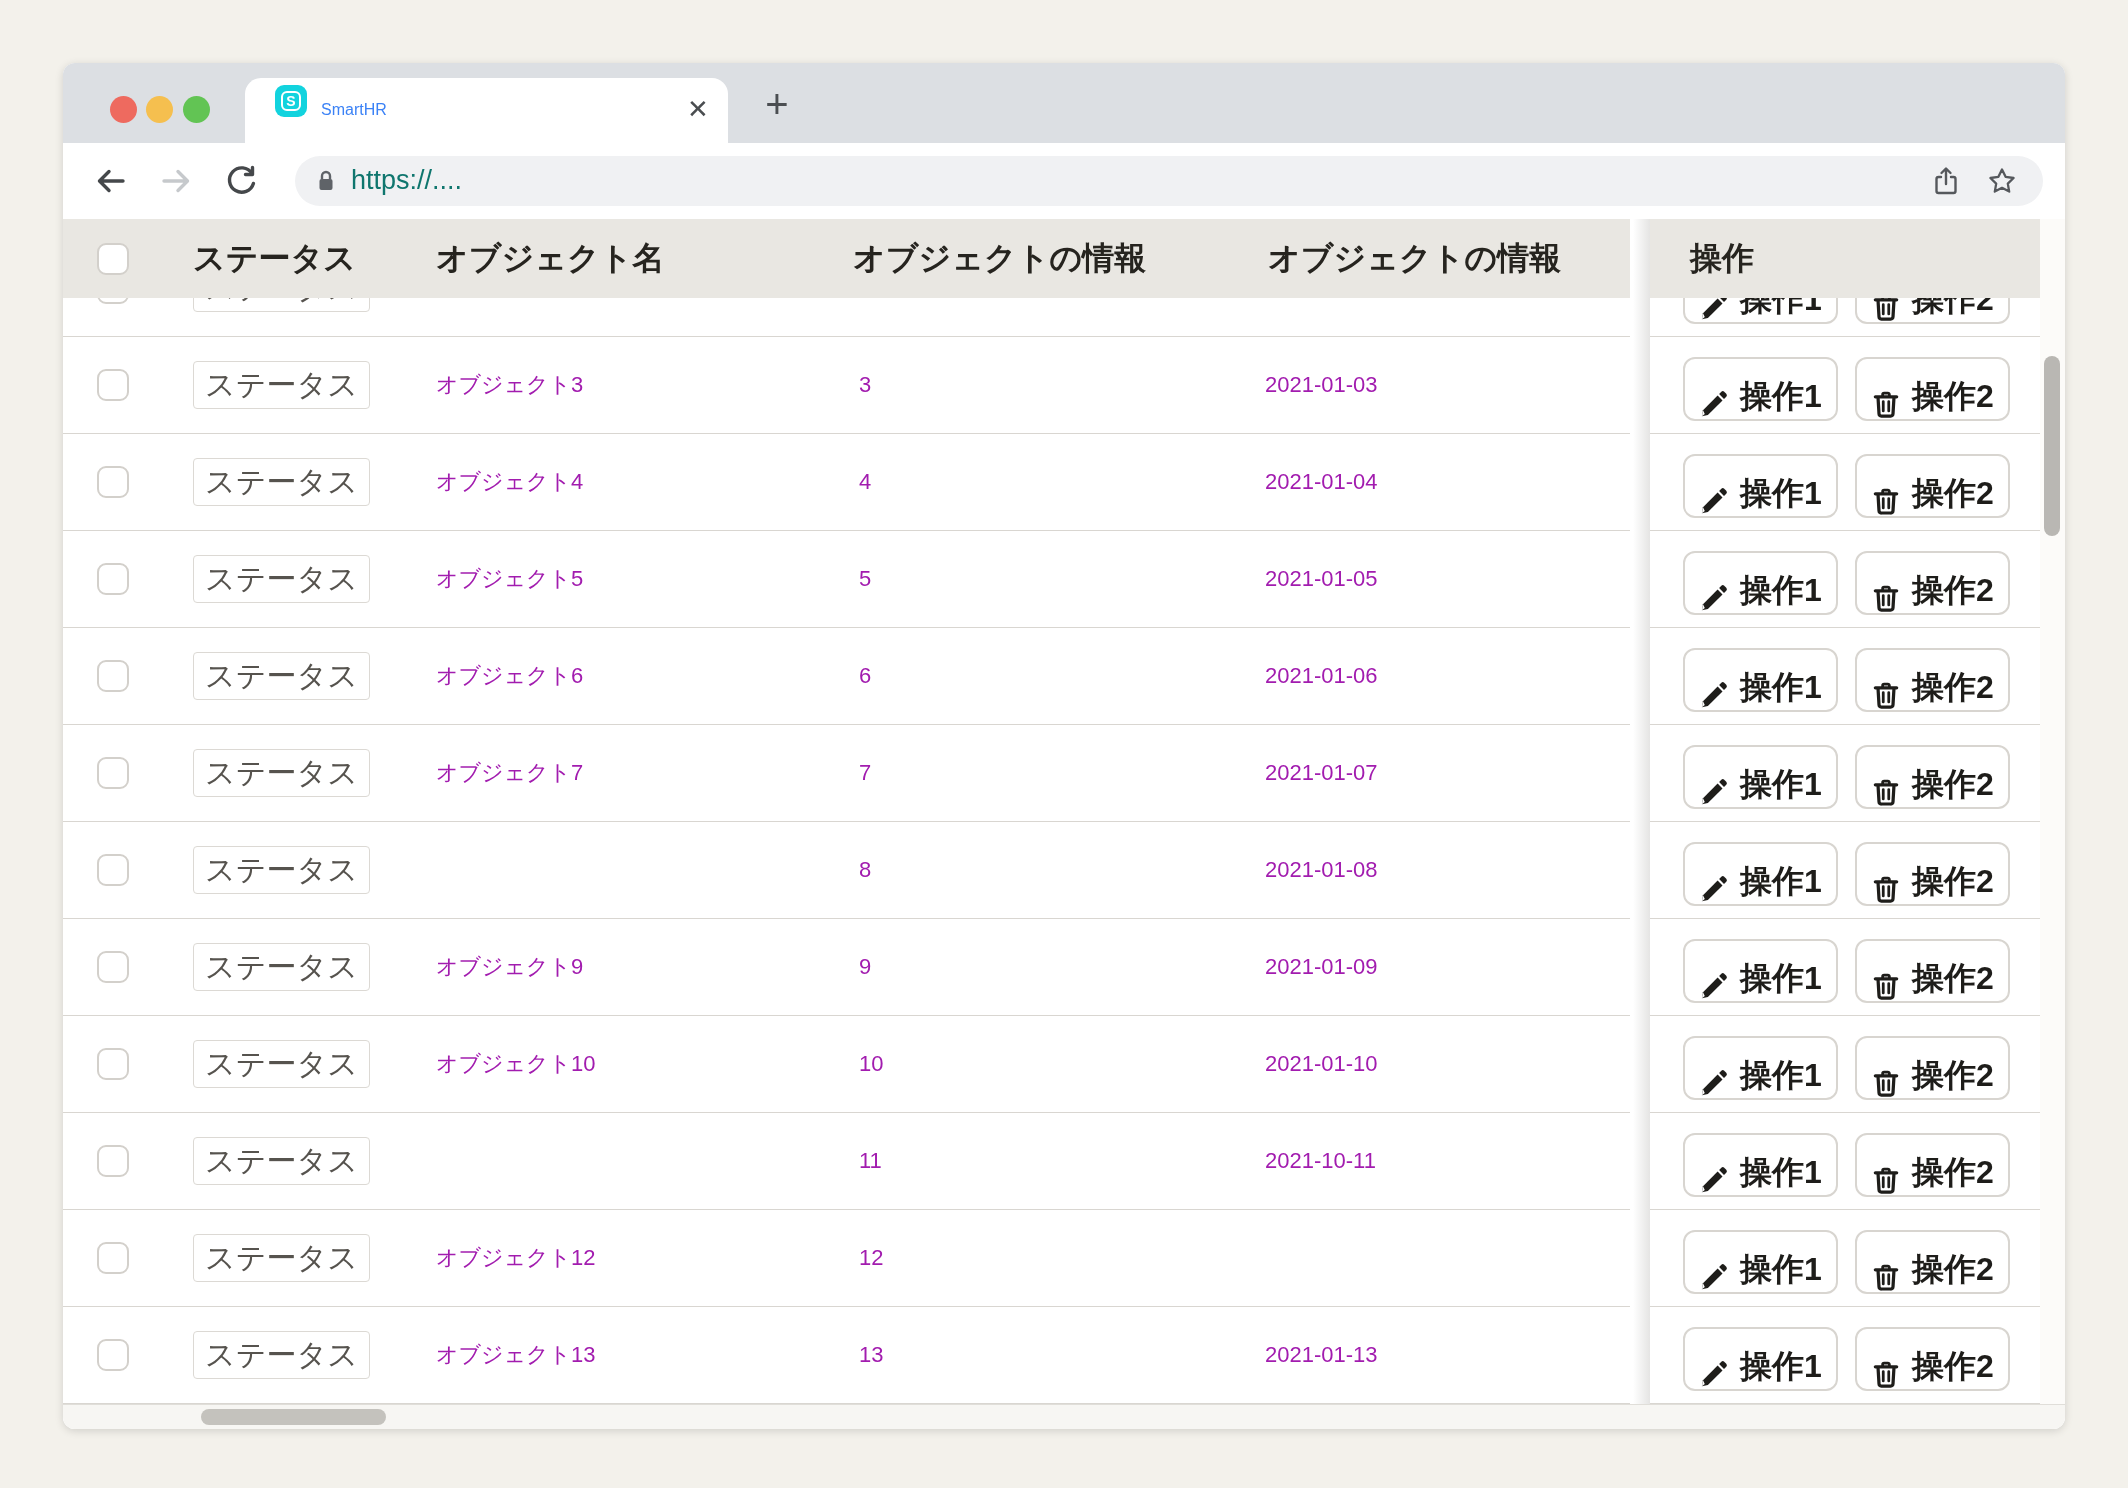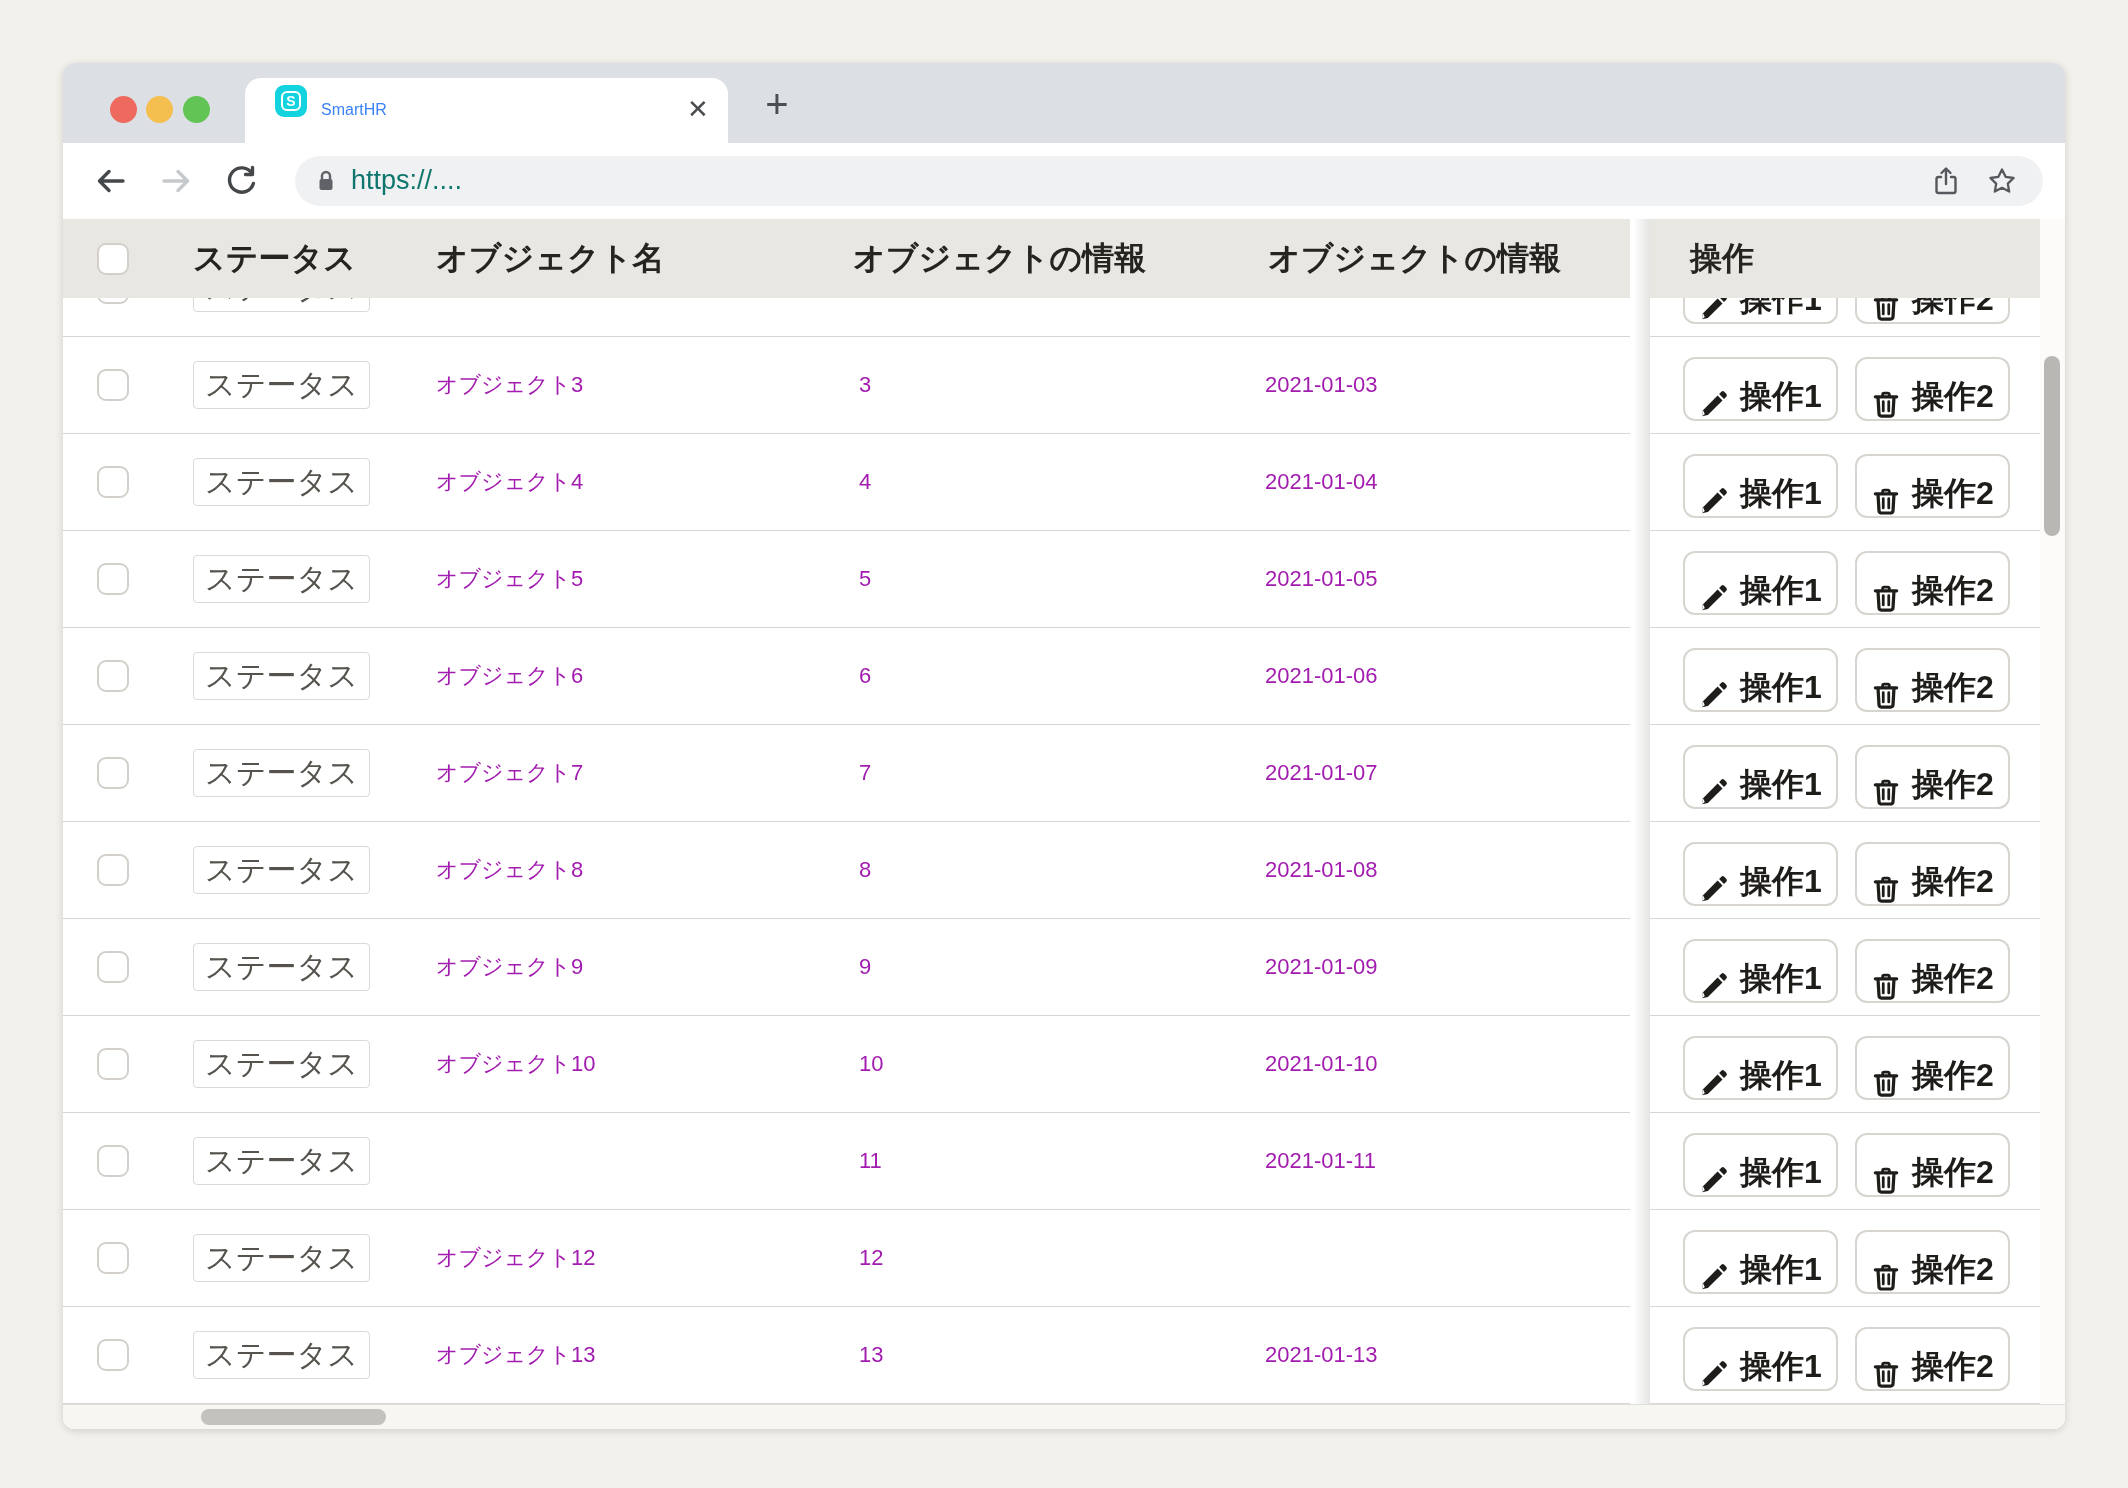--- a/index.html
+++ b/index.html
@@ -312,21 +312,20 @@
         <span class="btn-label">操作2</span>
       </button>
     </div>
   </div>
           <div class="row" style="top: 603px;">
     <div class="row-main">
       <span class="checkbox"></span>
       <span class="badge">
         <span class="badge-label">ステータス</span>
       </span>
-      <span class="cell name">オブジェクト8</span>
       <span class="cell info1">8</span>
       <span class="cell info2">2021-01-08</span>
     </div>
     <div class="row-ops">
       <button class="btn b1">
         <svg width="30" height="30" viewBox="0 0 24 24">
           <path d="M3.2 16.9 L14.9 5.2 L18.8 9.1 L7.1 20.8 L2.3 21.7 Z" fill="#1e1d1a"></path>
           <path d="M16.1 4 L17.9 2.2 a1.6 1.6 0 0 1 2.26 0 l1.64 1.64 a1.6 1.6 0 0 1 0 2.26 L20 7.9 Z" fill="#1e1d1a"></path>
           <path d="M3.2 16.9 L4.6 20 L2.3 21.7 Z" fill="#fff"></path>
         </svg>
@@ -403,21 +402,21 @@
       </button>
     </div>
   </div>
           <div class="row" style="top: 894px;">
     <div class="row-main">
       <span class="checkbox"></span>
       <span class="badge">
         <span class="badge-label">ステータス</span>
       </span>
       <span class="cell info1">11</span>
-      <span class="cell info2">2021-01-11</span>
+      <span class="cell info2">2021-10-11</span>
     </div>
     <div class="row-ops">
       <button class="btn b1">
         <svg width="30" height="30" viewBox="0 0 24 24">
           <path d="M3.2 16.9 L14.9 5.2 L18.8 9.1 L7.1 20.8 L2.3 21.7 Z" fill="#1e1d1a"></path>
           <path d="M16.1 4 L17.9 2.2 a1.6 1.6 0 0 1 2.26 0 l1.64 1.64 a1.6 1.6 0 0 1 0 2.26 L20 7.9 Z" fill="#1e1d1a"></path>
           <path d="M3.2 16.9 L4.6 20 L2.3 21.7 Z" fill="#fff"></path>
         </svg>
         <span class="btn-label">操作1</span>
       </button>

